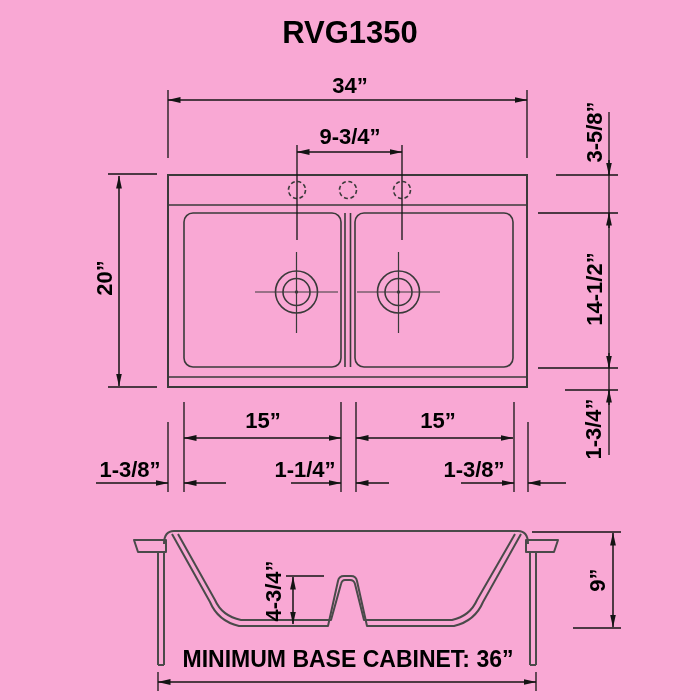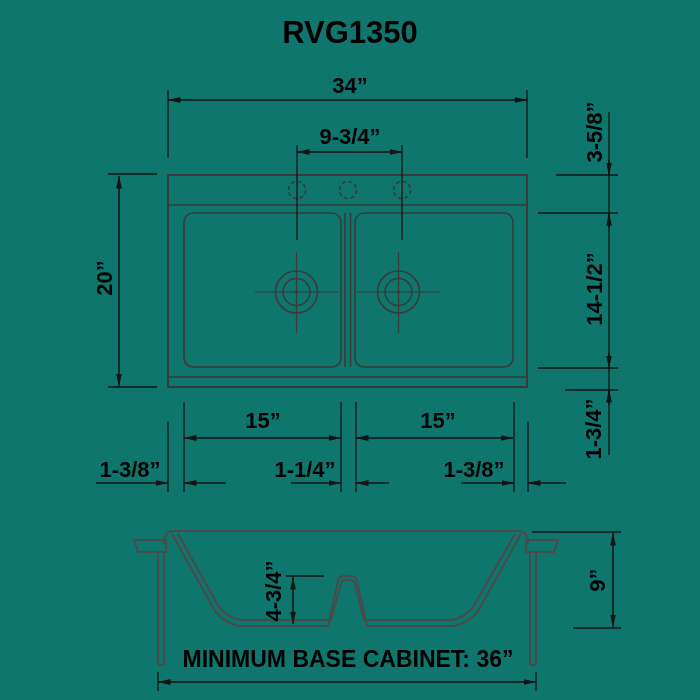--- a/index.html
+++ b/index.html
@@ -1,16 +1,16 @@
 <!DOCTYPE html>
 <html><head>
 <meta charset="utf-8">
 <style>
   html,body{margin:0;padding:0;background:#fff;}
-  .canvas{position:relative;width:700px;height:700px;background:#0f766e;overflow:hidden;
+  .canvas{position:relative;width:700px;height:700px;background:#f9a8d4;overflow:hidden;
           font-family:"Liberation Sans", sans-serif;}
   svg{display:block;}
   .obj{fill:none;stroke:#3a3a3a;stroke-width:2;}
   .obj-thin{fill:none;stroke:#3a3a3a;stroke-width:1.6;}
   .prof{fill:none;stroke:#4a4a4a;stroke-width:2;stroke-linejoin:round;}
   .dim{fill:none;stroke:#141414;stroke-width:1.5;}
   .ext{fill:none;stroke:#141414;stroke-width:1.3;}
   .lbl{font-family:"Liberation Sans", sans-serif;font-weight:bold;font-size:22px;fill:#000;}
   .lbl-title{font-family:"Liberation Sans", sans-serif;font-weight:bold;font-size:31px;fill:#000;}
   .lbl-cab{font-family:"Liberation Sans", sans-serif;font-weight:bold;font-size:23px;fill:#000;}

